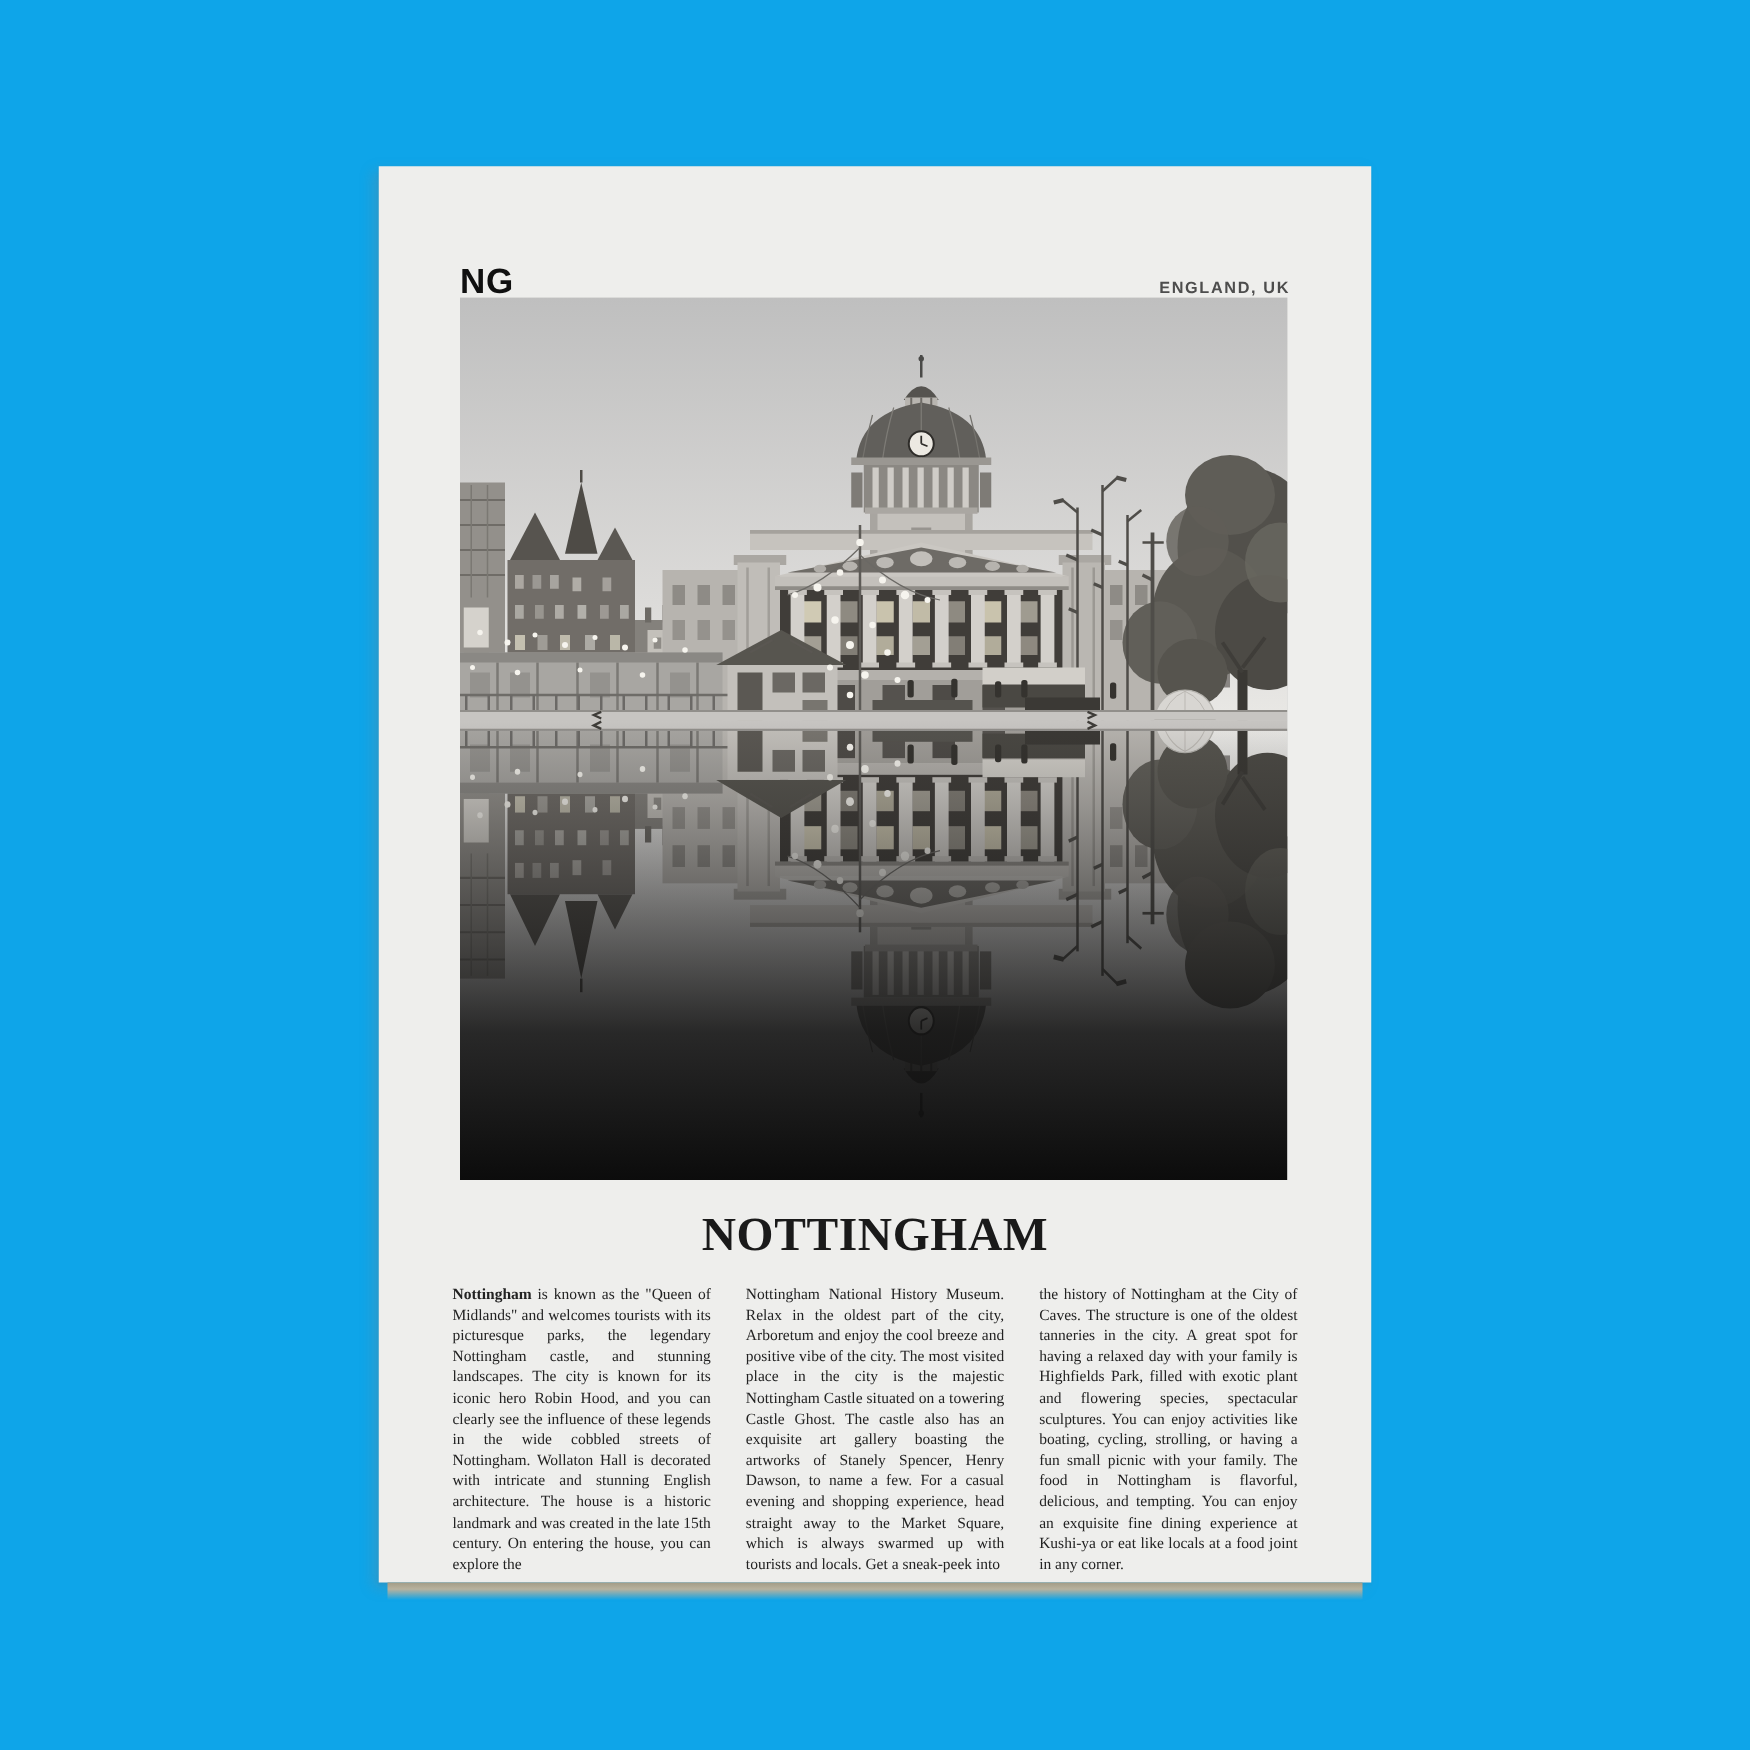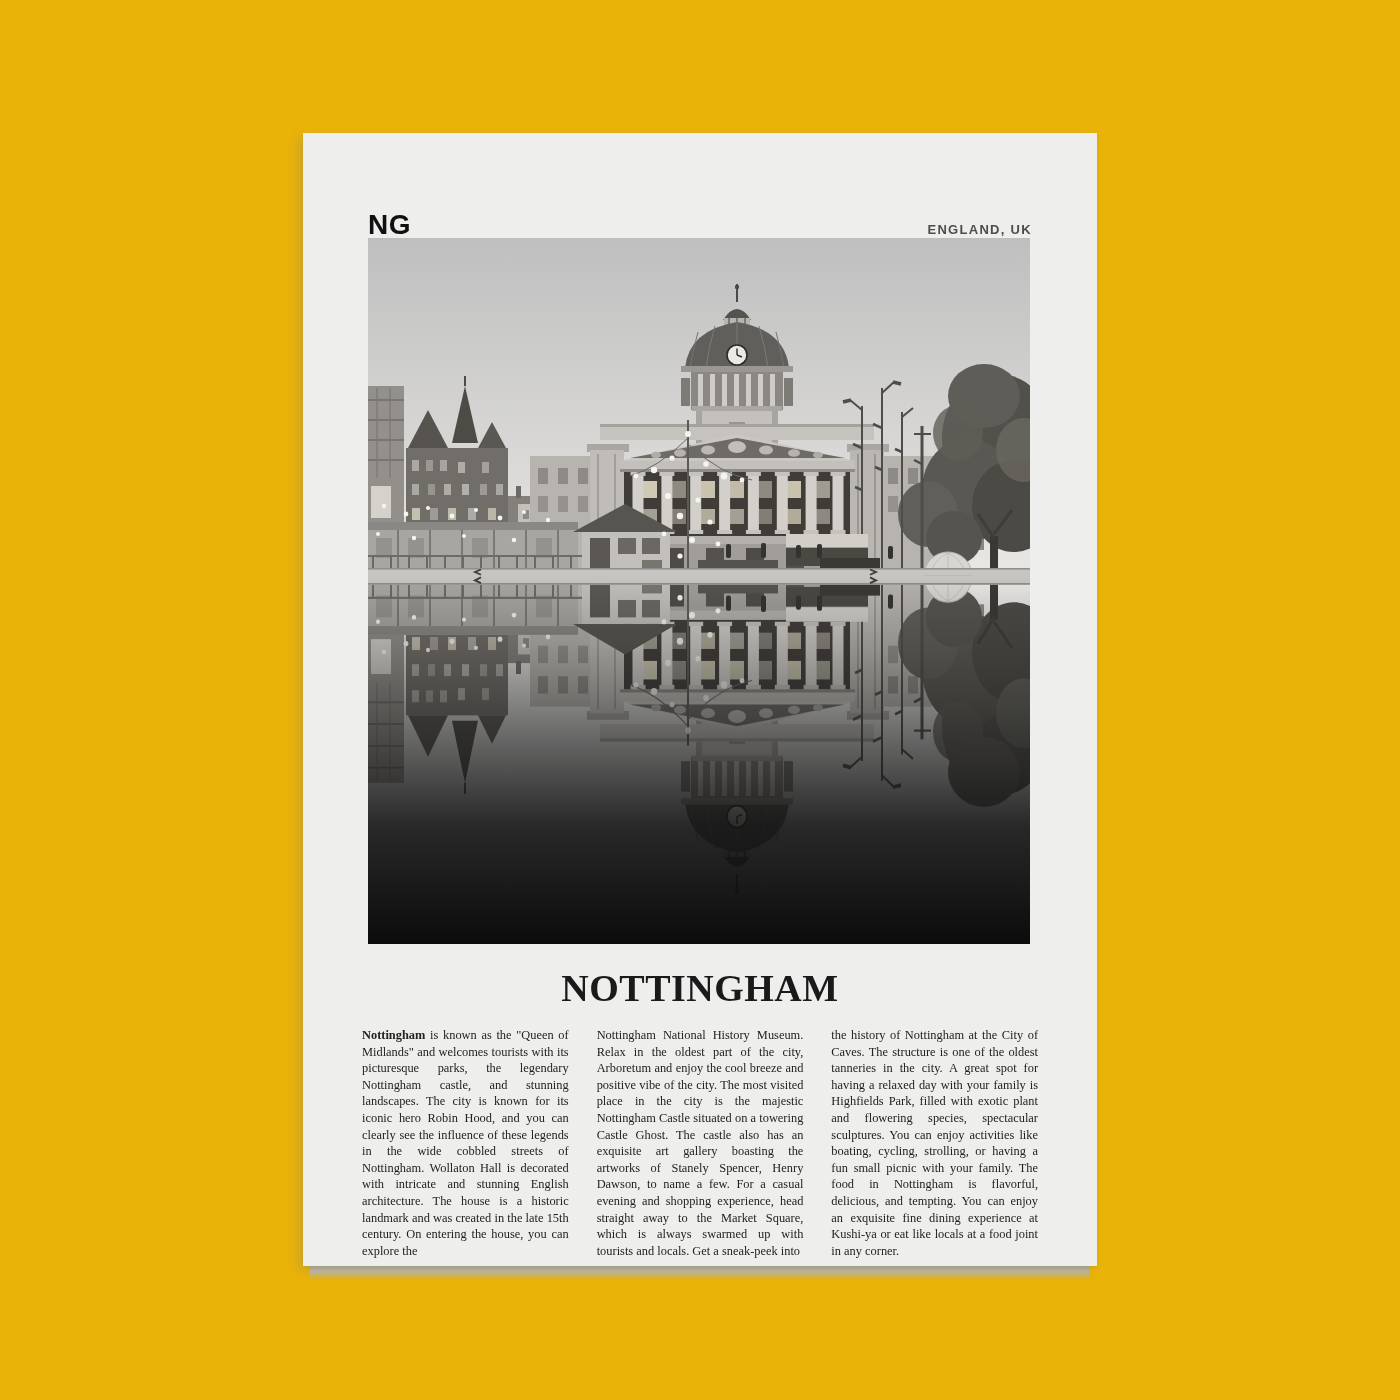--- a/index.html
+++ b/index.html
@@ -1,18 +1,18 @@
 <!DOCTYPE html>
 <html><head>
 <meta charset="utf-8">
 <style>
   * { margin:0; padding:0; box-sizing:border-box; }
   html,body { width:1400px; height:1400px; }
   body { font-family:"Liberation Sans", sans-serif; }
-  .page { position:relative; width:1400px; height:1400px; background:#eab308; overflow:hidden; }
+  .page { position:relative; width:1400px; height:1400px; background:#0ea5e9; overflow:hidden; }
 
   .poster {
     position:absolute; left:303px; top:133px; width:794px; height:1133px;
     background:#eeeeec;
     box-shadow:-5px 4px 10px rgba(130,130,130,0.28), 0 1px 3px rgba(0,0,0,0.06);
   }
   .poster::after {
     content:""; position:absolute; left:7px; right:7px; bottom:-14px; height:14px;
     background:linear-gradient(180deg,#a39c86 0%, #b8b29e 38%, rgba(222,220,212,0) 100%);
   }

